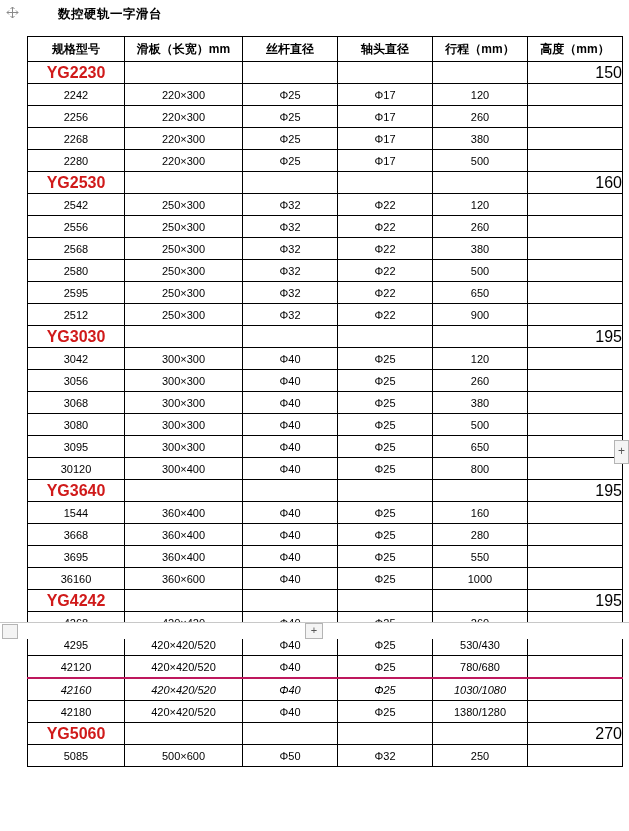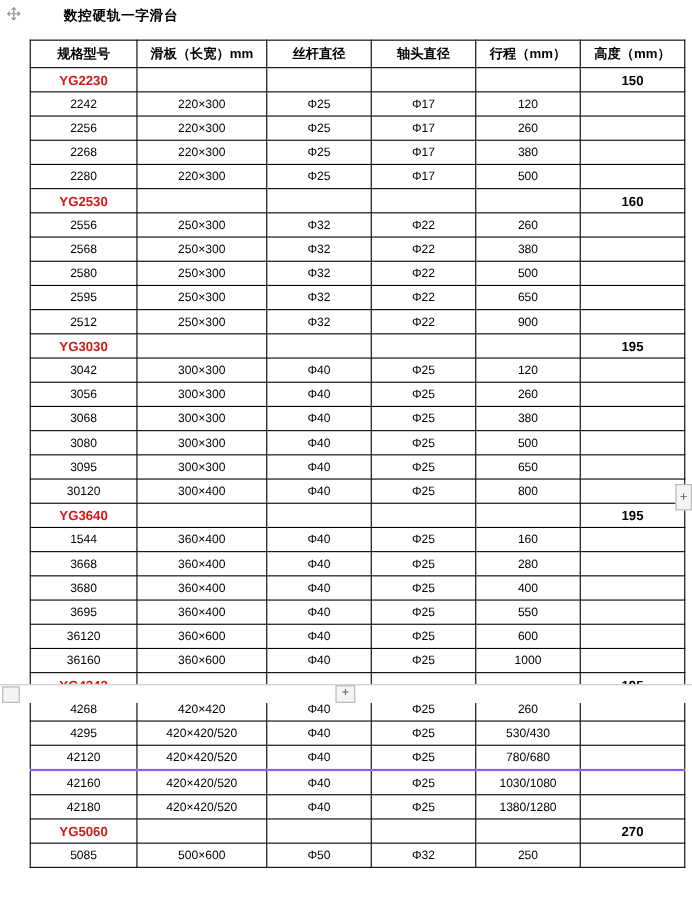--- a/index.html
+++ b/index.html
@@ -71,28 +71,30 @@
   .col1 { width: 97px; }
   .col2 { width: 118px; }
   .col3 { width: 95px; }
   .col4 { width: 95px; }
   .col5 { width: 95px; }
   .col6 { width: 95px; }
 
   tr.group td {
     color: #d01a1a;
     font-weight: bold;
-    font-size: 12px;
+    font-size: 16px;
   }
   tr.group td.height-cell {
     color: #000000;
-    font-weight: bold;
+    font-weight: normal;
+    text-align: right;
   }
   tr.highlight td {
-    border-top: 2px solid #8b5cf6;
+    border-top: 2px solid #be185d;
+    font-style: italic;
   }
 
   
   .right-plus {
     position: absolute;
     right: 0px;
     top: 440px;
     width: 13px;
     height: 22px;
     border: 1px solid #b4b4b4;
@@ -217,20 +219,28 @@
         </tr>
         <tr class="group">
           <td>YG2530</td>
           <td></td>
           <td></td>
           <td></td>
           <td></td>
           <td class="height-cell">160</td>
         </tr>
         <tr>
+          <td>2542</td>
+          <td>250×300</td>
+          <td>Φ32</td>
+          <td>Φ22</td>
+          <td>120</td>
+          <td class="height-cell"></td>
+        </tr>
+        <tr>
           <td>2556</td>
           <td>250×300</td>
           <td>Φ32</td>
           <td>Φ22</td>
           <td>260</td>
           <td class="height-cell"></td>
         </tr>
         <tr>
           <td>2568</td>
           <td>250×300</td>
@@ -337,41 +347,25 @@
         </tr>
         <tr>
           <td>3668</td>
           <td>360×400</td>
           <td>Φ40</td>
           <td>Φ25</td>
           <td>280</td>
           <td class="height-cell"></td>
         </tr>
         <tr>
-          <td>3680</td>
-          <td>360×400</td>
-          <td>Φ40</td>
-          <td>Φ25</td>
-          <td>400</td>
-          <td class="height-cell"></td>
-        </tr>
-        <tr>
           <td>3695</td>
           <td>360×400</td>
           <td>Φ40</td>
           <td>Φ25</td>
           <td>550</td>
-          <td class="height-cell"></td>
-        </tr>
-        <tr>
-          <td>36120</td>
-          <td>360×600</td>
-          <td>Φ40</td>
-          <td>Φ25</td>
-          <td>600</td>
           <td class="height-cell"></td>
         </tr>
         <tr>
           <td>36160</td>
           <td>360×600</td>
           <td>Φ40</td>
           <td>Φ25</td>
           <td>1000</td>
           <td class="height-cell"></td>
         </tr>

